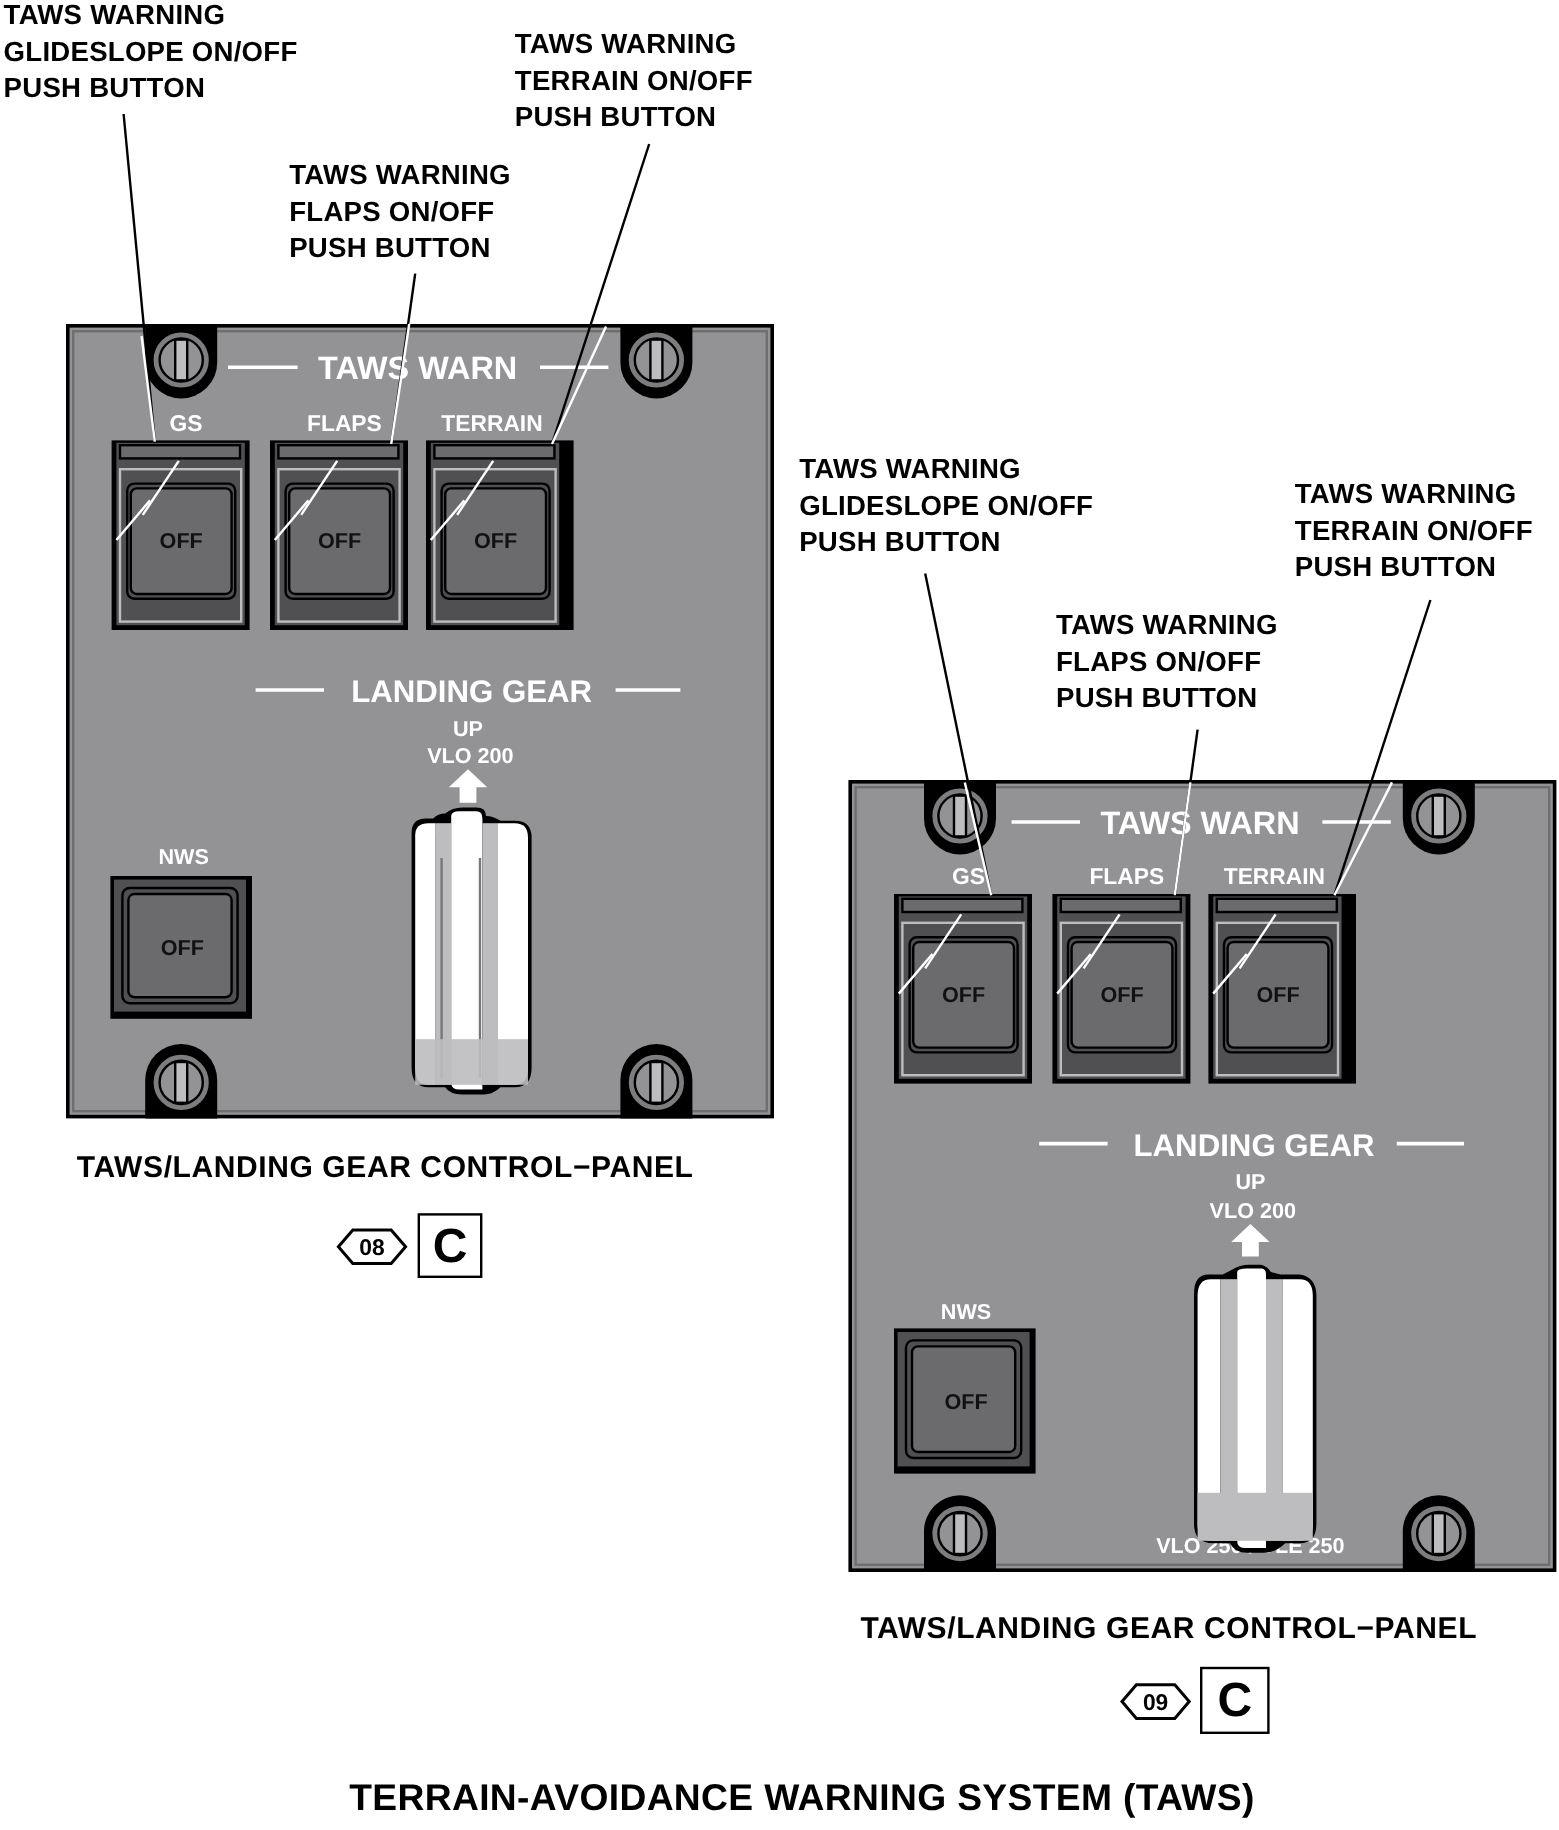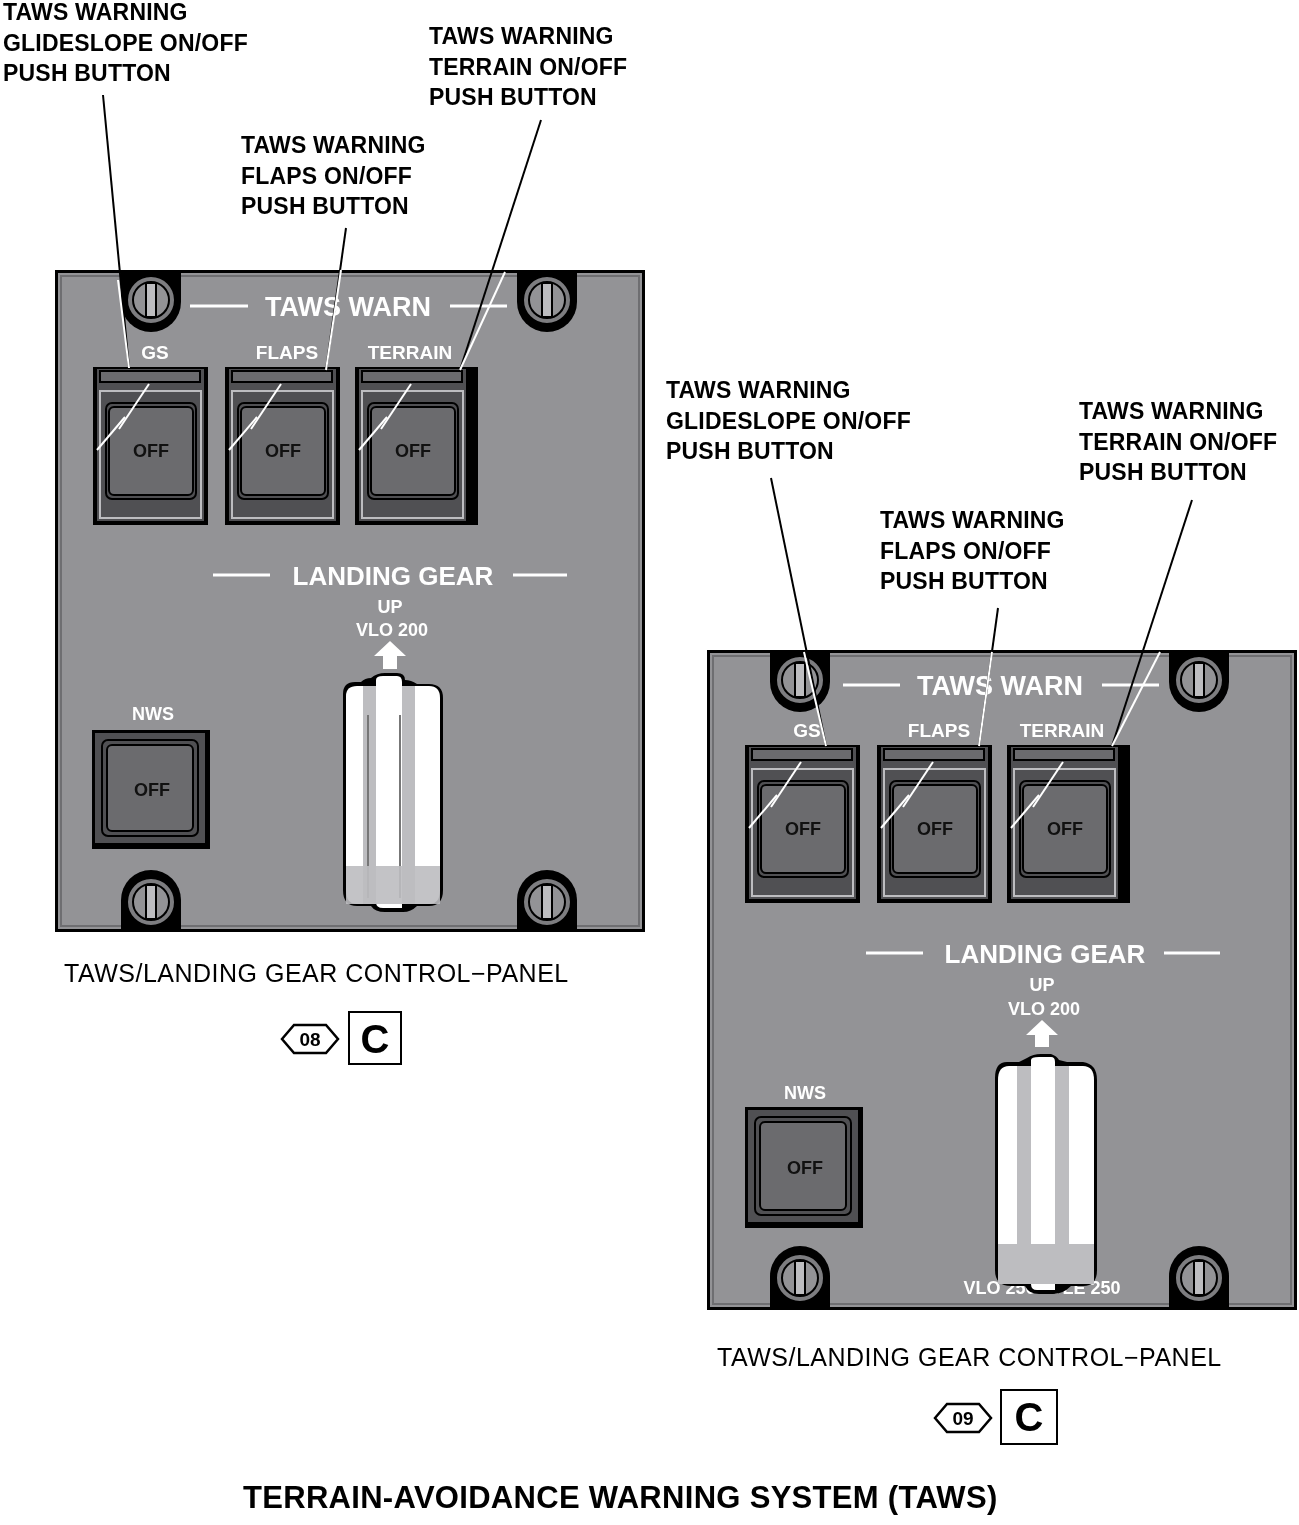--- a/index.html
+++ b/index.html
@@ -1,21 +1,21 @@
 <!DOCTYPE html>
 <html><head>
 <meta charset="utf-8">
 <style>
   html, body { margin: 0; padding: 0; background: #ffffff; }
   body { width: 1299px; height: 1525px; position: relative; overflow: hidden;
          font-family: "Liberation Sans", sans-serif; font-weight: bold; color: #000; }
   .callout { position: absolute; font-size: 23px; line-height: 30.5px; font-weight: bold; letter-spacing: 0.2px; white-space: nowrap; }
   .callout div { display: block; }
-  .caption { position: absolute; font-size: 25px; font-weight: normal; letter-spacing: 0.5px; white-space: nowrap; }
-  .main-title { position: absolute; font-size: 31px; font-weight: bold; letter-spacing: 0.3px; white-space: nowrap; }
+  .caption { position: absolute; font-size: 25px; font-weight: bold; letter-spacing: 0.5px; white-space: nowrap; }
+  .main-title { position: absolute; font-size: 31px; font-weight: bold; letter-spacing: 0.3px; white-space: nowrap; margin-left: 48px; }
   svg.panel { position: absolute; overflow: visible; }
   svg text { font-family: "Liberation Sans", sans-serif; font-weight: bold; }
   .hexref { position: absolute; }
   .boxref { position: absolute; width: 54px; height: 54px; border: 2px solid #000; box-sizing: border-box;
             font-size: 40px; line-height: 52px; text-align: center; font-weight: bold; }
   svg.leaders { position: absolute; left: 0; top: 0; width: 1299px; height: 1525px; pointer-events: none; }
 </style>
 </head>
 <body>
 

